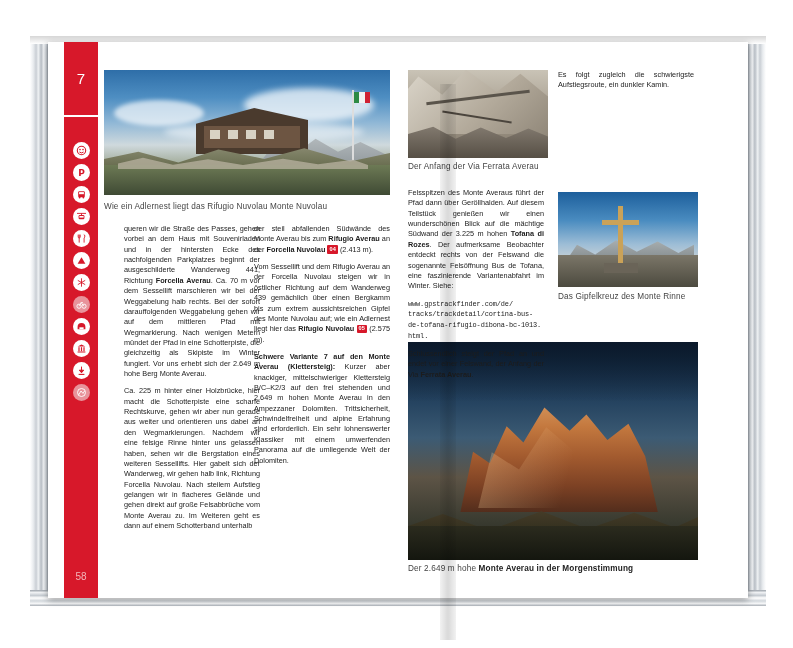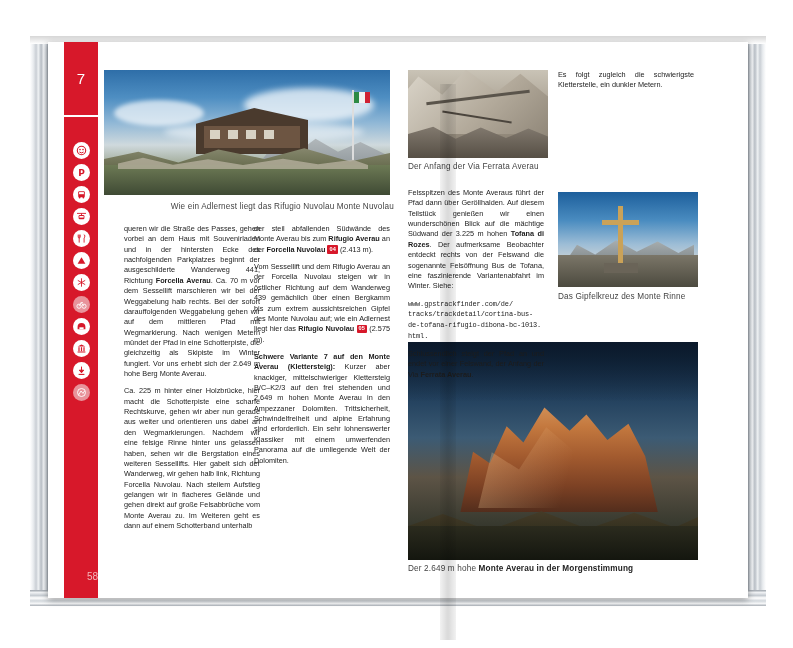--- a/index.html
+++ b/index.html
@@ -64,21 +64,21 @@
     background: #d7182a; color: #ffffff;
     display: flex; align-items: center; justify-content: center;
     font-size: 15px; font-weight: 400;
   }
   .rail .chapter-sep {
     position: absolute; left: 0; top: 73px; width: 34px; height: 2px;
     background: #ffffff;
   }
   .rail .page-num {
     position: absolute; left: 0; bottom: 16px; width: 34px;
-    text-align: right; color: #f3b6ba; font-size: 10px;
+    text-align: center; color: #f3b6ba; font-size: 10px;
   }
 
   .icon-stack {
     position: absolute; left: 0; top: 100px; width: 34px;
     display: flex; flex-direction: column; align-items: center; gap: 5px;
   }
   .ic {
     width: 17px; height: 17px; border-radius: 50%;
     background: #ffffff; position: relative;
     display: flex; align-items: center; justify-content: center;
@@ -240,21 +240,21 @@
           <div style="position:absolute;left:142px;top:60px;width:10px;height:9px;background:#d8d2c4;"></div>
           <div style="position:absolute;left:160px;top:60px;width:10px;height:9px;background:#d8d2c4;"></div>
 
           <div style="position:absolute;left:248px;top:20px;width:2px;height:70px;background:#ddd;"></div>
           <div style="position:absolute;left:250px;top:22px;width:16px;height:11px;background:linear-gradient(to right,#2d8a44 33%,#f2f2f2 33% 66%,#cf2032 66%);"></div>
 
           <div style="position:absolute;left:0;bottom:0;width:286px;height:60px;background:linear-gradient(to bottom,#9b9a82,#6b6f52 50%,#4d5742);clip-path:polygon(0 40%,12% 28%,26% 46%,40% 24%,56% 40%,70% 22%,86% 44%,100% 30%,100% 100%,0 100%);"></div>
           <div style="position:absolute;left:0;bottom:0;width:286px;height:30px;background:linear-gradient(to bottom,#6d7a55,#3f4a34);"></div>
           <div style="position:absolute;left:14px;bottom:26px;width:250px;height:14px;background:#b9b3a2;opacity:0.75;clip-path:polygon(0 60%,10% 20%,22% 70%,36% 30%,50% 72%,66% 26%,80% 66%,94% 34%,100% 72%,100% 100%,0 100%);"></div>
         </div>
-        <div class="cap" style="left:0px; top:160px; width:290px;text-align:right;">Wie ein Adlernest liegt das Rifugio Nuvolau Monte Nuvolau</div>
+        <div class="cap" style="left:0px; top:160px; width:290px;">Wie ein Adlernest liegt das Rifugio Nuvolau Monte Nuvolau</div>
 
         <div class="col" style="left:0px; top:182px; width:136px;margin-left:20px;">
             <p>queren wir die Straße des Passes, gehen vorbei an dem Haus mit Souvenirladen und in der hintersten Ecke des nachfolgenden Parkplatzes beginnt der ausgeschilderte Wanderweg 441, Richtung <b>Forcella Averau</b>. Ca. 70 m vor dem Sessellift marschieren wir bei der Weggabelung halb rechts. Bei der sofort darauffolgenden Weggabelung gehen wir auf dem mittleren Pfad mit Wegmarkierung. Nach wenigen Metern mündet der Pfad in eine Schotterpiste, die gleichzeitig als Skipiste im Winter fungiert. Vor uns erhebt sich der 2.649 m hohe Berg Monte Averau.</p>
             <p>Ca. 225 m hinter einer Holzbrücke, hier macht die Schotterpiste eine scharfe Rechtskurve, gehen wir aber nun gerade aus weiter und orientieren uns dabei an den Wegmarkierungen. Nachdem wir eine felsige Rinne hinter uns gelassen haben, sehen wir die Bergstation eines weiteren Sessellifts. Hier gabelt sich der Wanderweg, wir gehen halb link, Richtung Forcella Nuvolau. Nach steilem Aufstieg gelangen wir in flacheres Gelände und gehen direkt auf große Felsabbrüche vom Monte Averau zu. Im Weiteren geht es dann auf einem Schotterband unterhalb</p>
           </div>
         <div class="col" style="left:150px; top:182px; width:136px;">
             <p>der steil abfallenden Südwände des Monte Averau bis zum <b>Rifugio Averau</b> an der <b>Forcella Nuvolau</b> <span class="badge">04</span> (2.413 m).</p>
             <p>Vom Sessellift und dem Rifugio Averau an der Forcella Nuvolau steigen wir in östlicher Richtung auf dem Wanderweg 439 gemächlich über einen Bergkamm bis zum extrem aussichtsreichen Gipfel des Monte Nuvolau auf; wie ein Adlernest liegt hier das <b>Rifugio Nuvolau</b> <span class="badge">05</span> (2.575 m).</p>
             <p><b>Schwere Variante 7 auf den Monte Averau (Klettersteig):</b> Kurzer aber knackiger, mittelschwieriger Klettersteig B/C–K2/3 auf den frei stehenden und 2.649 m hohen Monte Averau in den Ampezzaner Dolomiten. Trittsicherheit, Schwindelfreiheit und alpine Erfahrung sind erforderlich. Ein sehr lohnenswerter Klassiker mit einem umwerfenden Panorama auf die umliegende Welt der Dolomiten.</p>
           </div>
@@ -297,20 +297,20 @@
           <div style="position:absolute;left:0;top:0;width:290px;height:60px;background:linear-gradient(to bottom,rgba(10,22,38,0.85),rgba(10,22,38,0));"></div>
         </div>
         <div class="cap" style="left:0px; top:522px; width:290px;">Der 2.649 m hohe <b>Monte Averau in der Morgenstimmung</b></div>
 
         <div class="col" style="left:0px; top:146px; width:136px;">
             <p>Felsspitzen des Monte Averaus führt der Pfad dann über Geröllhalden. Auf diesem Teilstück genießen wir einen wunderschönen Blick auf die mächtige Südwand der 3.225 m hohen <b>Tofana di Rozes</b>. Der aufmerksame Beobachter entdeckt rechts von der Felswand die sogenannte Felsöffnung Bus de Tofana, eine faszinierende Variantenabfahrt im Winter. Siehe:</p>
             <p><span class="mono">www.gpstrackfinder.com/de/ tracks/trackdetail/cortina-bus- de-tofana-rifugio-dibona-bc-1013. html.</span></p>
             <p>Schlussendlich steigt der Pfad an und endet vor einer Felswand, der Anfang der Via <b>Ferrata Averau</b>.</p>
           </div>
         <div class="col" style="left:150px; top:28px; width:136px;">
-            <p>Es folgt zugleich die schwierigste Kletterstelle, ein dunkler Metern.</p>
+            <p>Es folgt zugleich die schwierigste Aufstiegsroute, ein dunkler Kamin.</p>
           </div>
       </div>
     </div>
 
     <div class="gutter"></div>
   </div>
 </div>
 
 </body></html>

